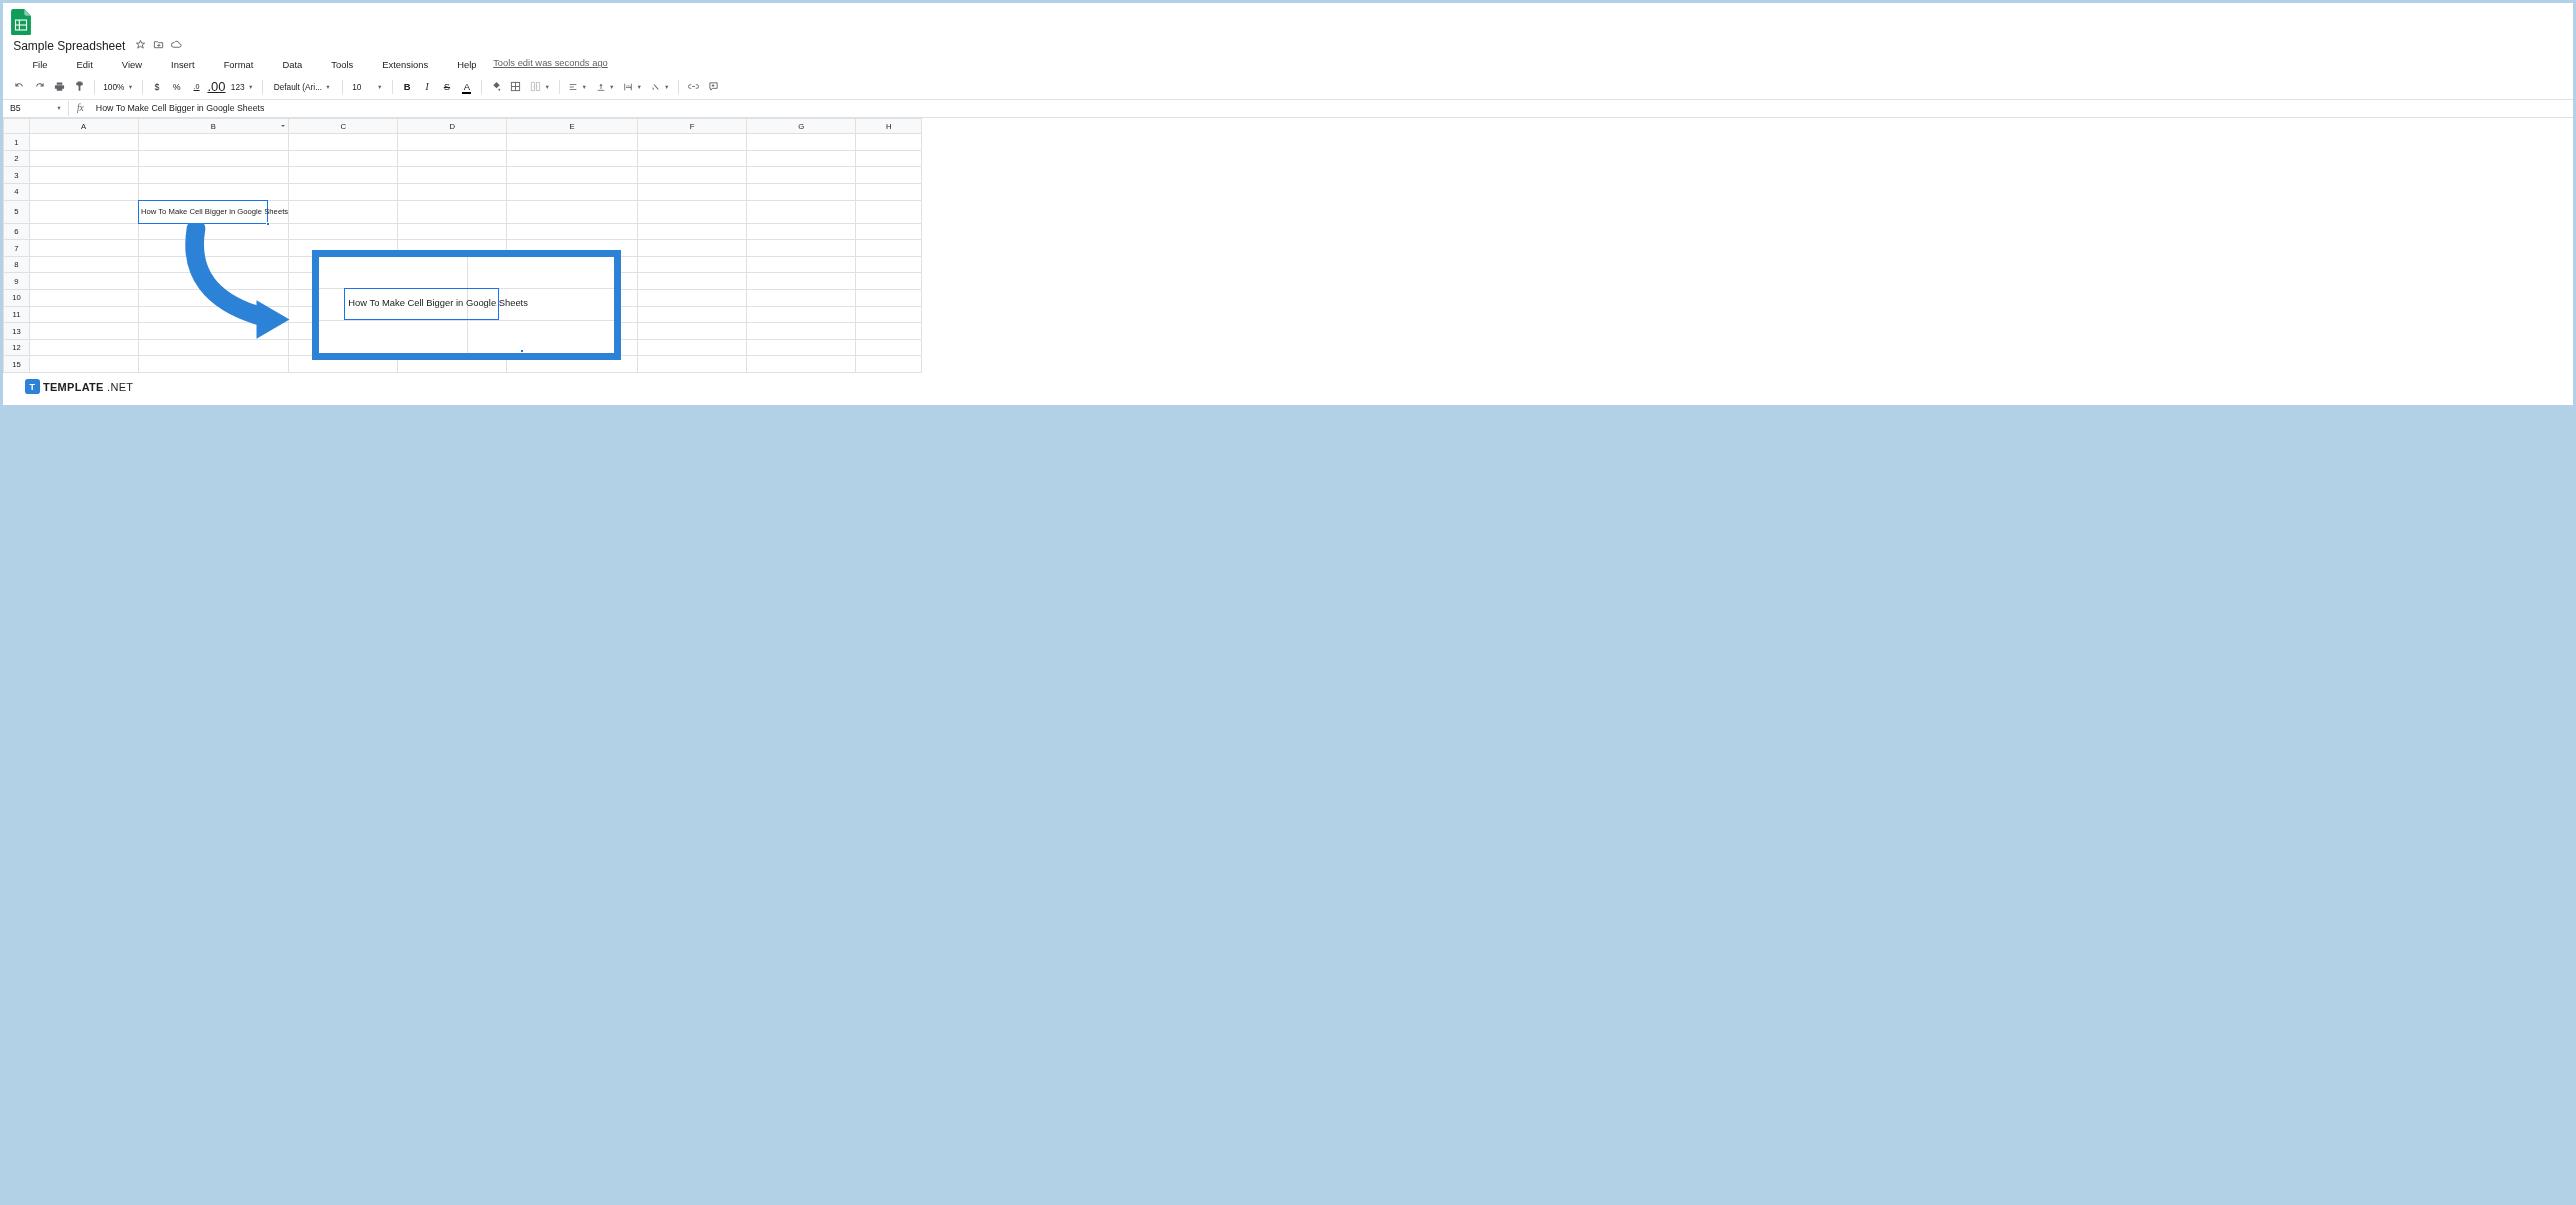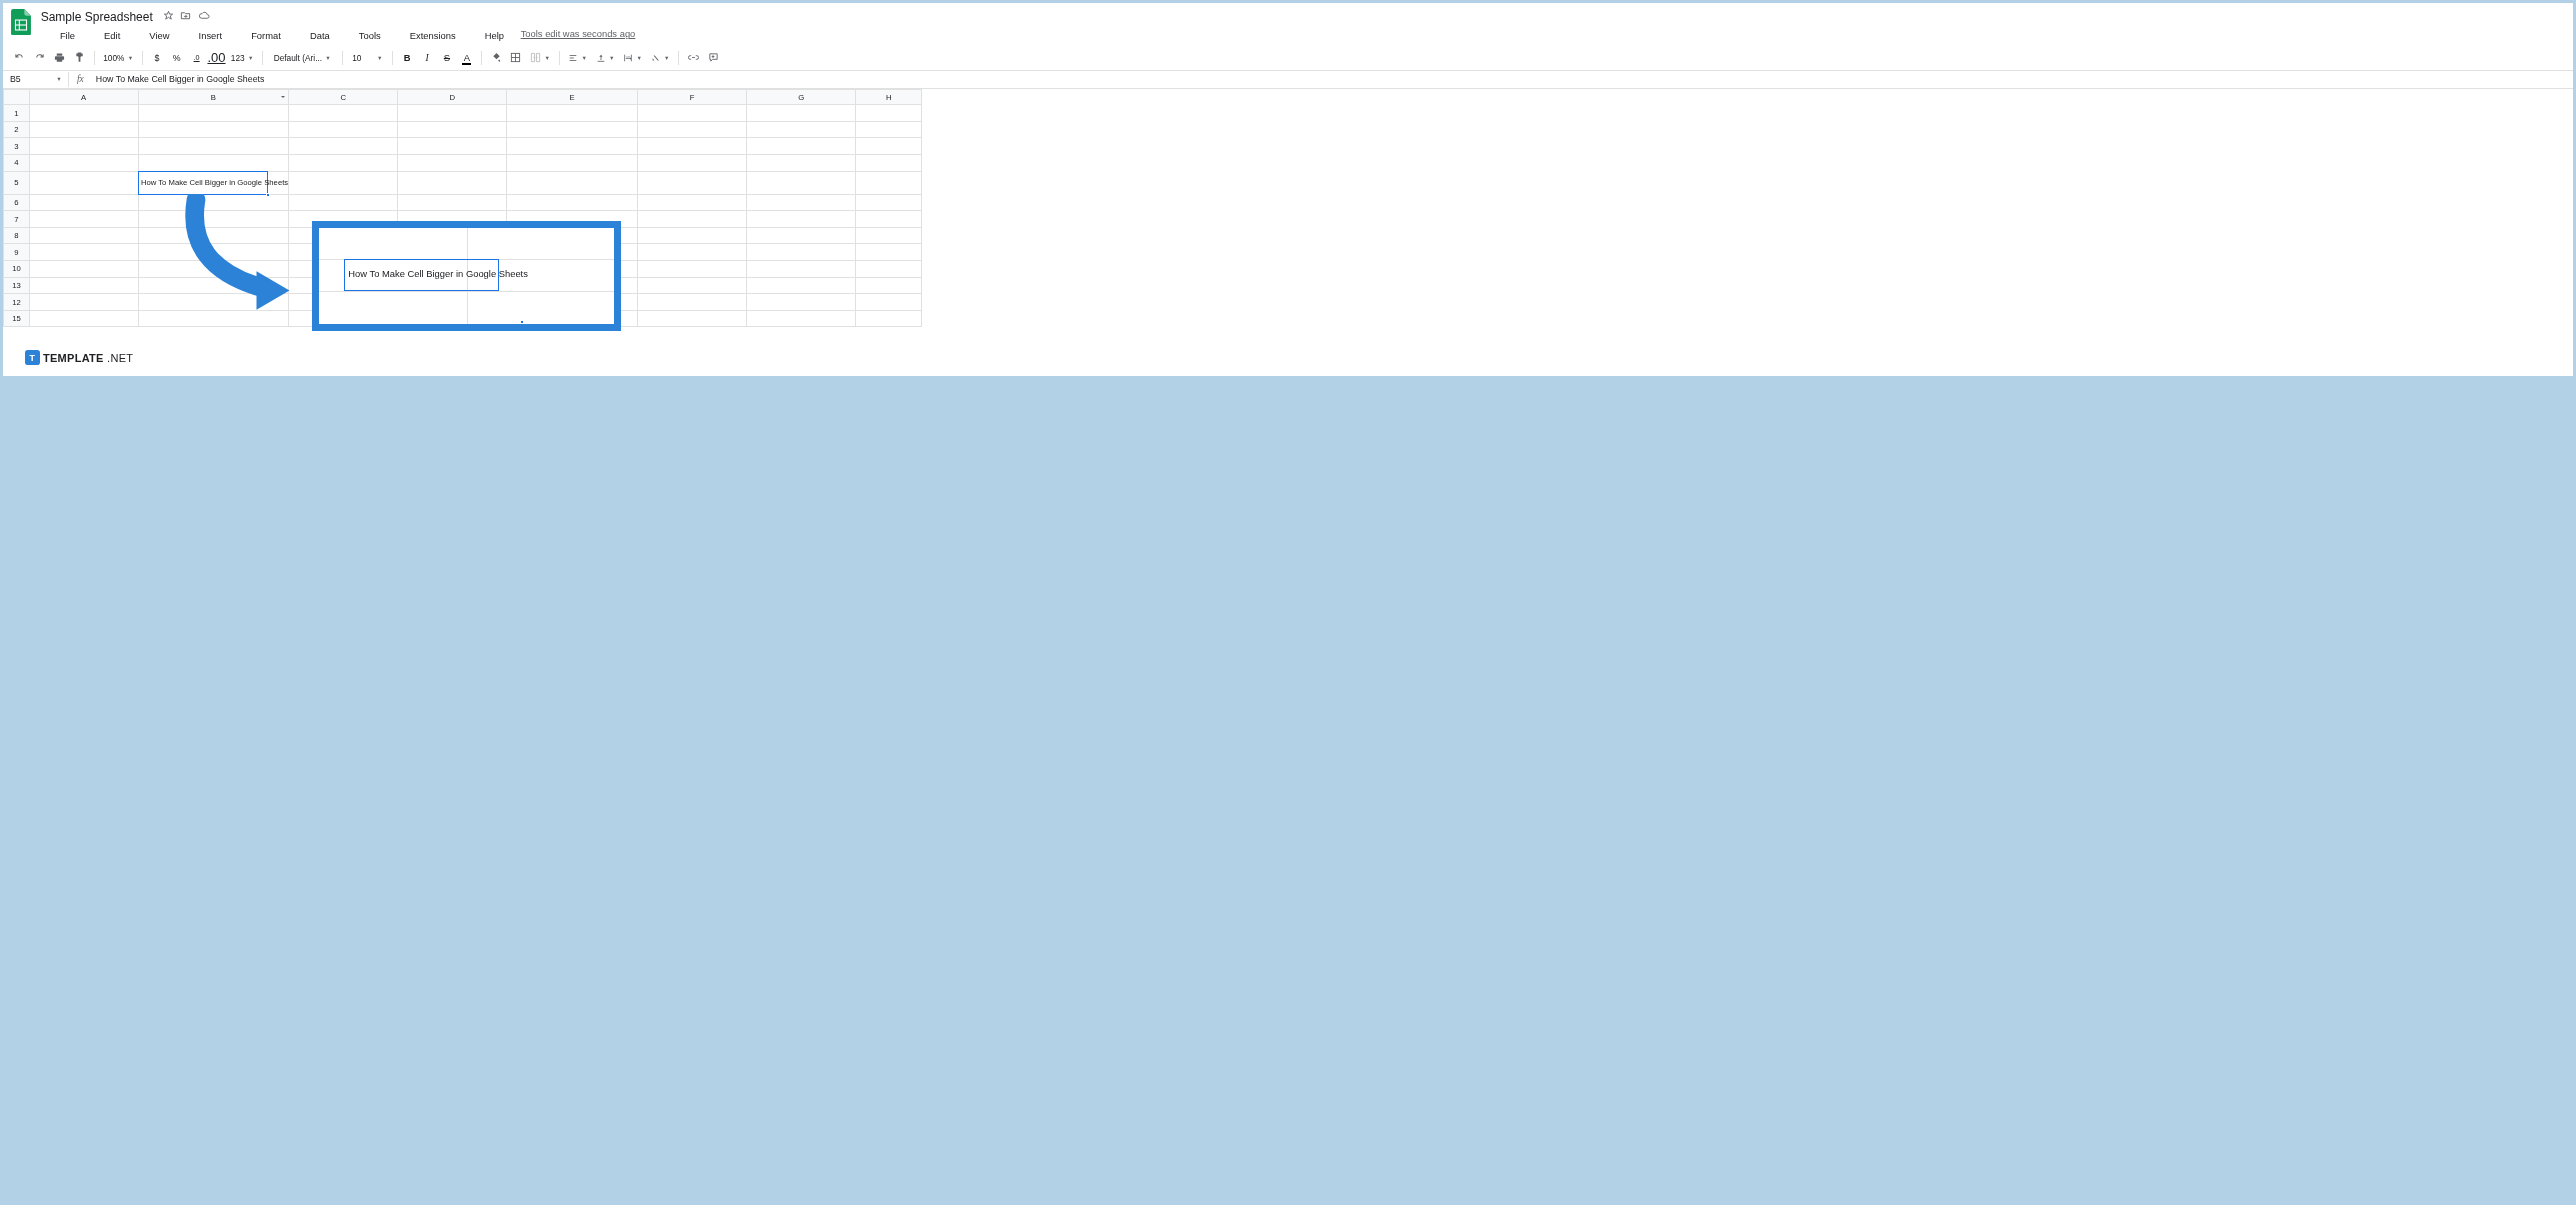--- a/index.html
+++ b/index.html
@@ -1,18 +1,18 @@
 <!DOCTYPE html>
 <html style="font-size:8.8px"><head>
   <meta charset="utf-8">
   <style>
     * { box-sizing: border-box; margin: 0; padding: 0; }
     body { font-family: Arial, sans-serif; background: #b3d1e6; padding: 3.3px; font-size: 7.7px; color: #202124; }
     .window { background: #fff; width: 100%; height: 100%; }
-    .header { padding: 4.4px 6.6px 0 6.6px; display: flex; align-items: flex-start; }
+    .header { padding: 4.4px 6.6px 0 6.6px; display: flex; align-items: flex-start; flex-direction: column; }
     .logo { width: 22px; height: 29px; margin-right: 5.5px; display: flex; align-items: center; justify-content: center; }
     .logo svg { width: 20px; height: 26.5px; }
     .title-area { flex: 1; }
     .title-row { display: flex; align-items: center; gap: 6.6px; padding: 1.1px 0; }
     .doc-title { font-size: 12px; font-weight: 400; color: #202124; padding: 1.1px 3.3px; }
     .title-icon { color: #5f6368; fill: #5f6368; cursor: pointer; }
     .menu-bar { display: flex; gap: 1.1px; padding: 2.2px 0; font-size: 9.4px; color: #202124; }
     .menu-item { padding: 2.2px 5.5px; cursor: pointer; margin-left: 17px; }
     .last-edit { color: #5f6368; text-decoration: underline; margin-left: 10px; cursor: pointer; }
     .toolbar { display: flex; align-items: center; padding: 3.3px 7.7px; border-bottom: 0.6px solid #e0e0e0; gap: 2.2px; }
@@ -338,20 +338,31 @@
             <td></td>
             <td></td>
             <td></td>
             <td></td>
             <td></td>
             <td></td>
             <td></td>
             <td></td>
           </tr>
       <tr>
+            <th class="row-hdr">11</th>
+            <td></td>
+            <td></td>
+            <td></td>
+            <td></td>
+            <td></td>
+            <td></td>
+            <td></td>
+            <td></td>
+          </tr>
+      <tr>
             <th class="row-hdr">13</th>
             <td></td>
             <td></td>
             <td></td>
             <td></td>
             <td></td>
             <td></td>
             <td></td>
             <td></td>
           </tr>

